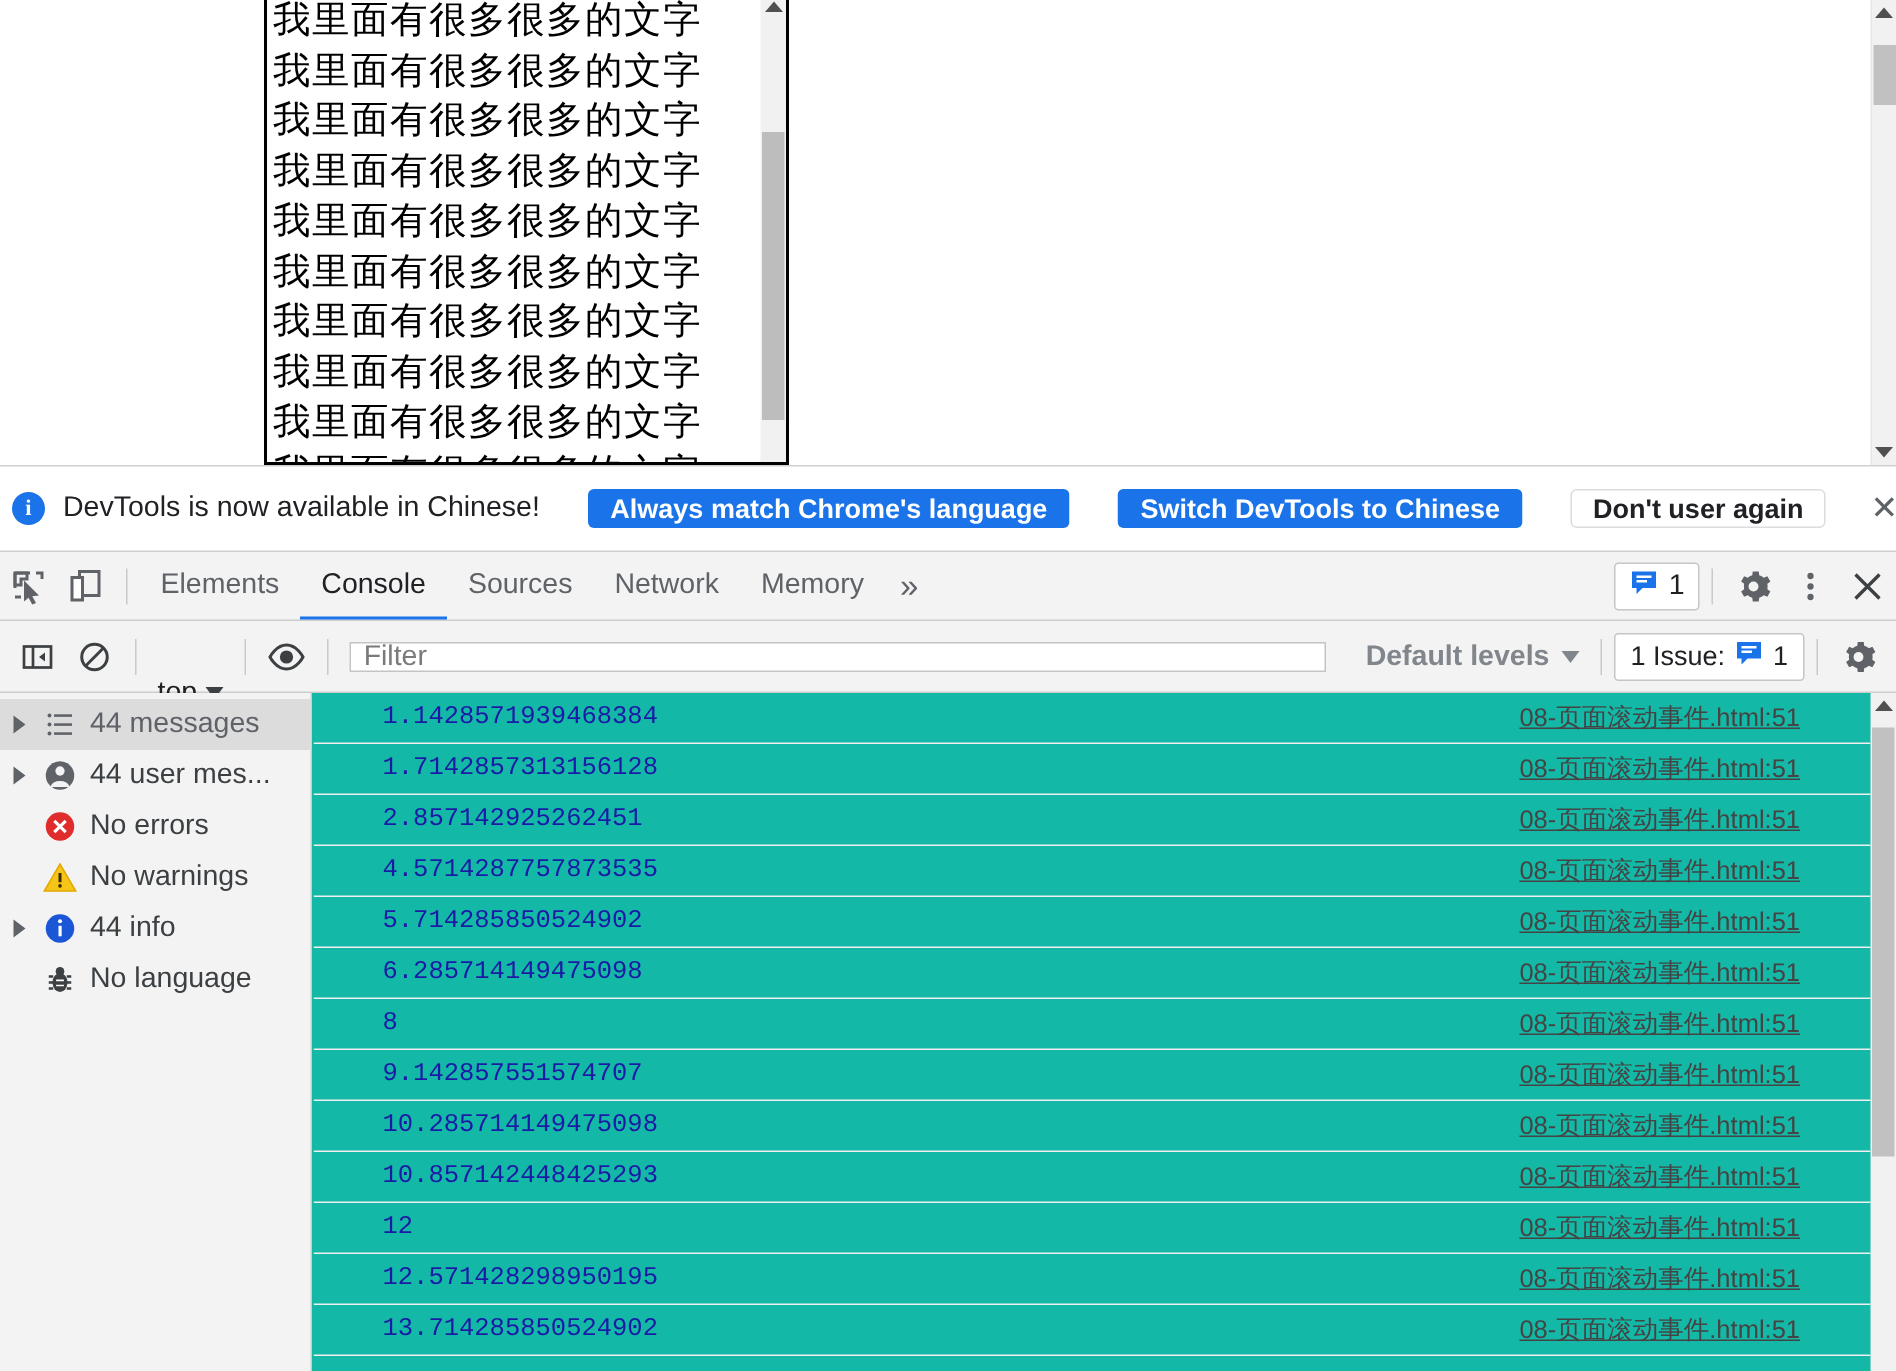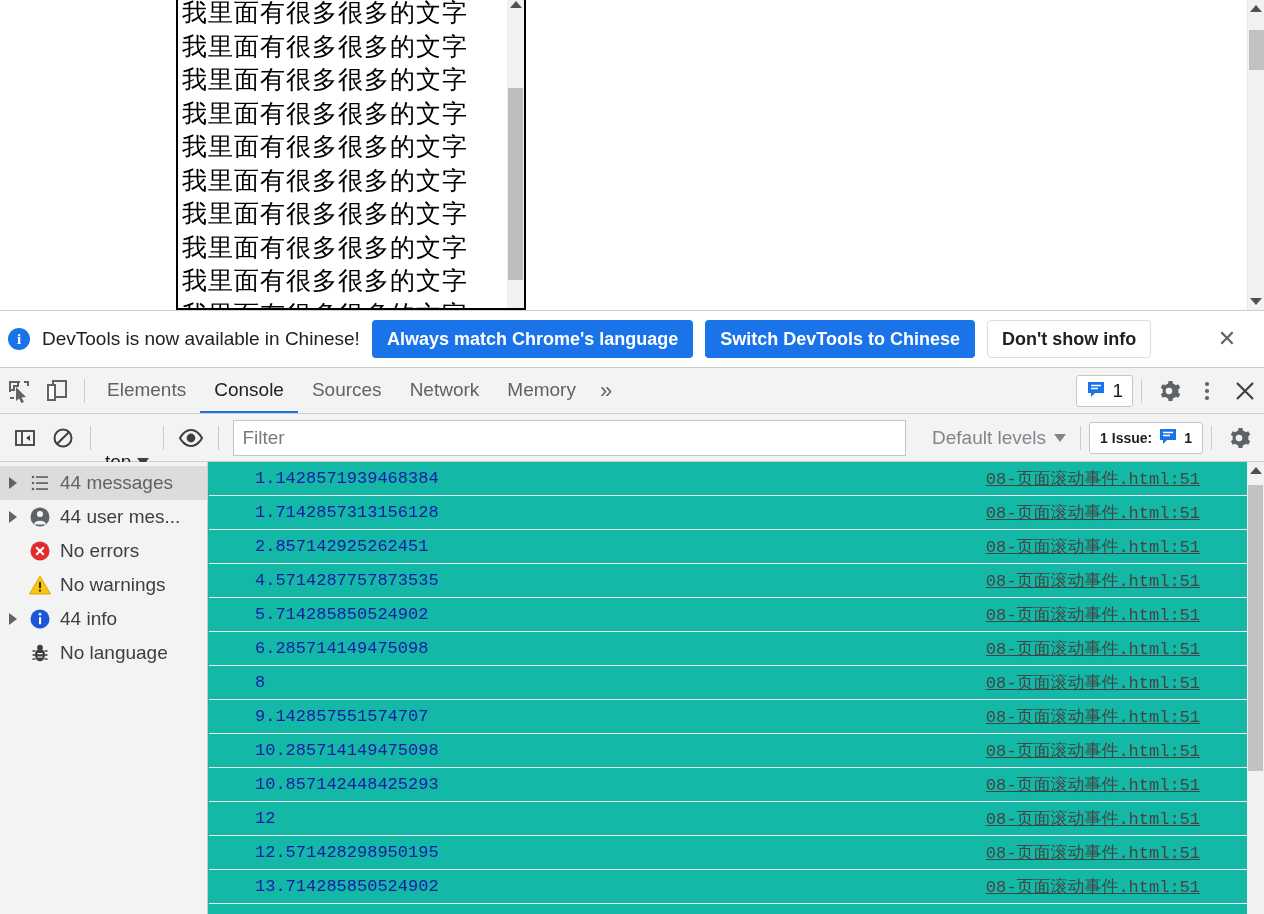--- a/index.html
+++ b/index.html
@@ -100,29 +100,30 @@
     font-family: "Liberation Serif", serif;
     display: flex; align-items: center; justify-content: center;
     flex: none;
   }
   #banner-text {
     font-size: 19px;
     color: #202124;
     white-space: nowrap;
   }
   .banner-btn {
-    height: 38px;
+    height: 26px;
     border-radius: 4px;
     font-size: 18px;
     font-weight: bold;
     padding: 0 14px;
     display: flex; align-items: center;
     white-space: nowrap;
     cursor: pointer;
     border: 1px solid transparent;
+    margin-left: 20px;
   }
   .banner-btn.primary { background: #1a73e8; color: #ffffff; }
   .banner-btn.secondary {
     background: #ffffff; color: #202124;
     border: 1px solid #dadce0;
   }
   #banner-spacer { flex: 1; }
   #banner-close {
     width: 30px; height: 30px;
     display: flex; align-items: center; justify-content: center;
@@ -205,46 +206,47 @@
     margin-top: 48px;
   }
   .caret-down {
     width: 0; height: 0;
     border-left: 6px solid transparent;
     border-right: 6px solid transparent;
     border-top: 8px solid #3c4043;
   }
   #filter-input {
     flex: 1;
-    height: 36px;
+    height: 20px;
     border: 1px solid #c4c4c4;
     background: #ffffff;
     font-size: 19px;
     color: #202124;
     padding: 0 8px;
     margin: 0 20px 0 6px;
     font-family: "Liberation Sans", sans-serif;
   }
   #filter-input::placeholder { color: #7a7a7a; }
   #levels-select {
     display: flex; align-items: center; gap: 8px;
     font-size: 19px; color: #80868b;
     padding: 0 6px; cursor: pointer;
     flex: none;
+    font-weight: bold;
   }
   #levels-select .caret-down { border-top-color: #80868b; }
   #issue-counter {
     height: 32px;
     border: 1px solid #c6c6c6;
     border-radius: 3px;
     background: #fff;
     display: flex; align-items: center; gap: 6px;
     padding: 0 10px;
-    font-size: 14px; color: #202124;
-    cursor: pointer; flex: none; font-weight: bold;
+    font-size: 18px; color: #202124;
+    cursor: pointer; flex: none;
   }
 
   
   #console-body {
     position: absolute;
     left: 0; top: 462px;
     width: 1264px; height: 452px;
     background: #14b8a6;
     overflow: hidden;
   }
@@ -299,21 +301,21 @@
   }
   .row-value {
     font-family: Liberation Mono, monospace;
     font-size: 17px;
     color: #1a1aa6;
     white-space: nowrap;
   }
   .row-link {
     position: absolute;
     right: 47px;
-    font-family: Liberation Mono, monospace;
+    font-family: Liberation Sans, sans-serif;
     font-size: 17px;
     color: #444444;
     text-decoration: underline;
     white-space: nowrap;
     cursor: pointer;
   }
   #console-scroll-track {
     position: absolute;
     right: 0; top: 0;
     width: 17px; height: 452px;
@@ -355,21 +357,21 @@
     <div id="page-scroll-thumb"></div>
     <div class="sb-arrow-down"></div>
   </div>
 </div>
 
 <div id="lang-banner">
   <div id="banner-info-icon">i</div>
   <div id="banner-text">DevTools is now available in Chinese!</div>
   <div class="banner-btn primary">Always match Chrome's language</div>
   <div class="banner-btn primary">Switch DevTools to Chinese</div>
-  <div class="banner-btn secondary">Don't show info</div>
+  <div class="banner-btn secondary">Don't user again</div>
   <div id="banner-spacer"></div>
   <div id="banner-close">✕</div>
 </div>
 
 <div id="devtools-tabbar">
 
   <div class="dt-icon-btn">
     <svg width="26" height="26" viewBox="0 0 26 26">
       <path d="M4 4 h10 M4 4 v10 M4 20 h4 M18 4 h4 v4" stroke="#5f6368" stroke-width="2" fill="none"></path>
       <path d="M4 4 h8 v4 h-4 v4 h-4 z" fill="none" stroke="#5f6368" stroke-width="2"></path>

